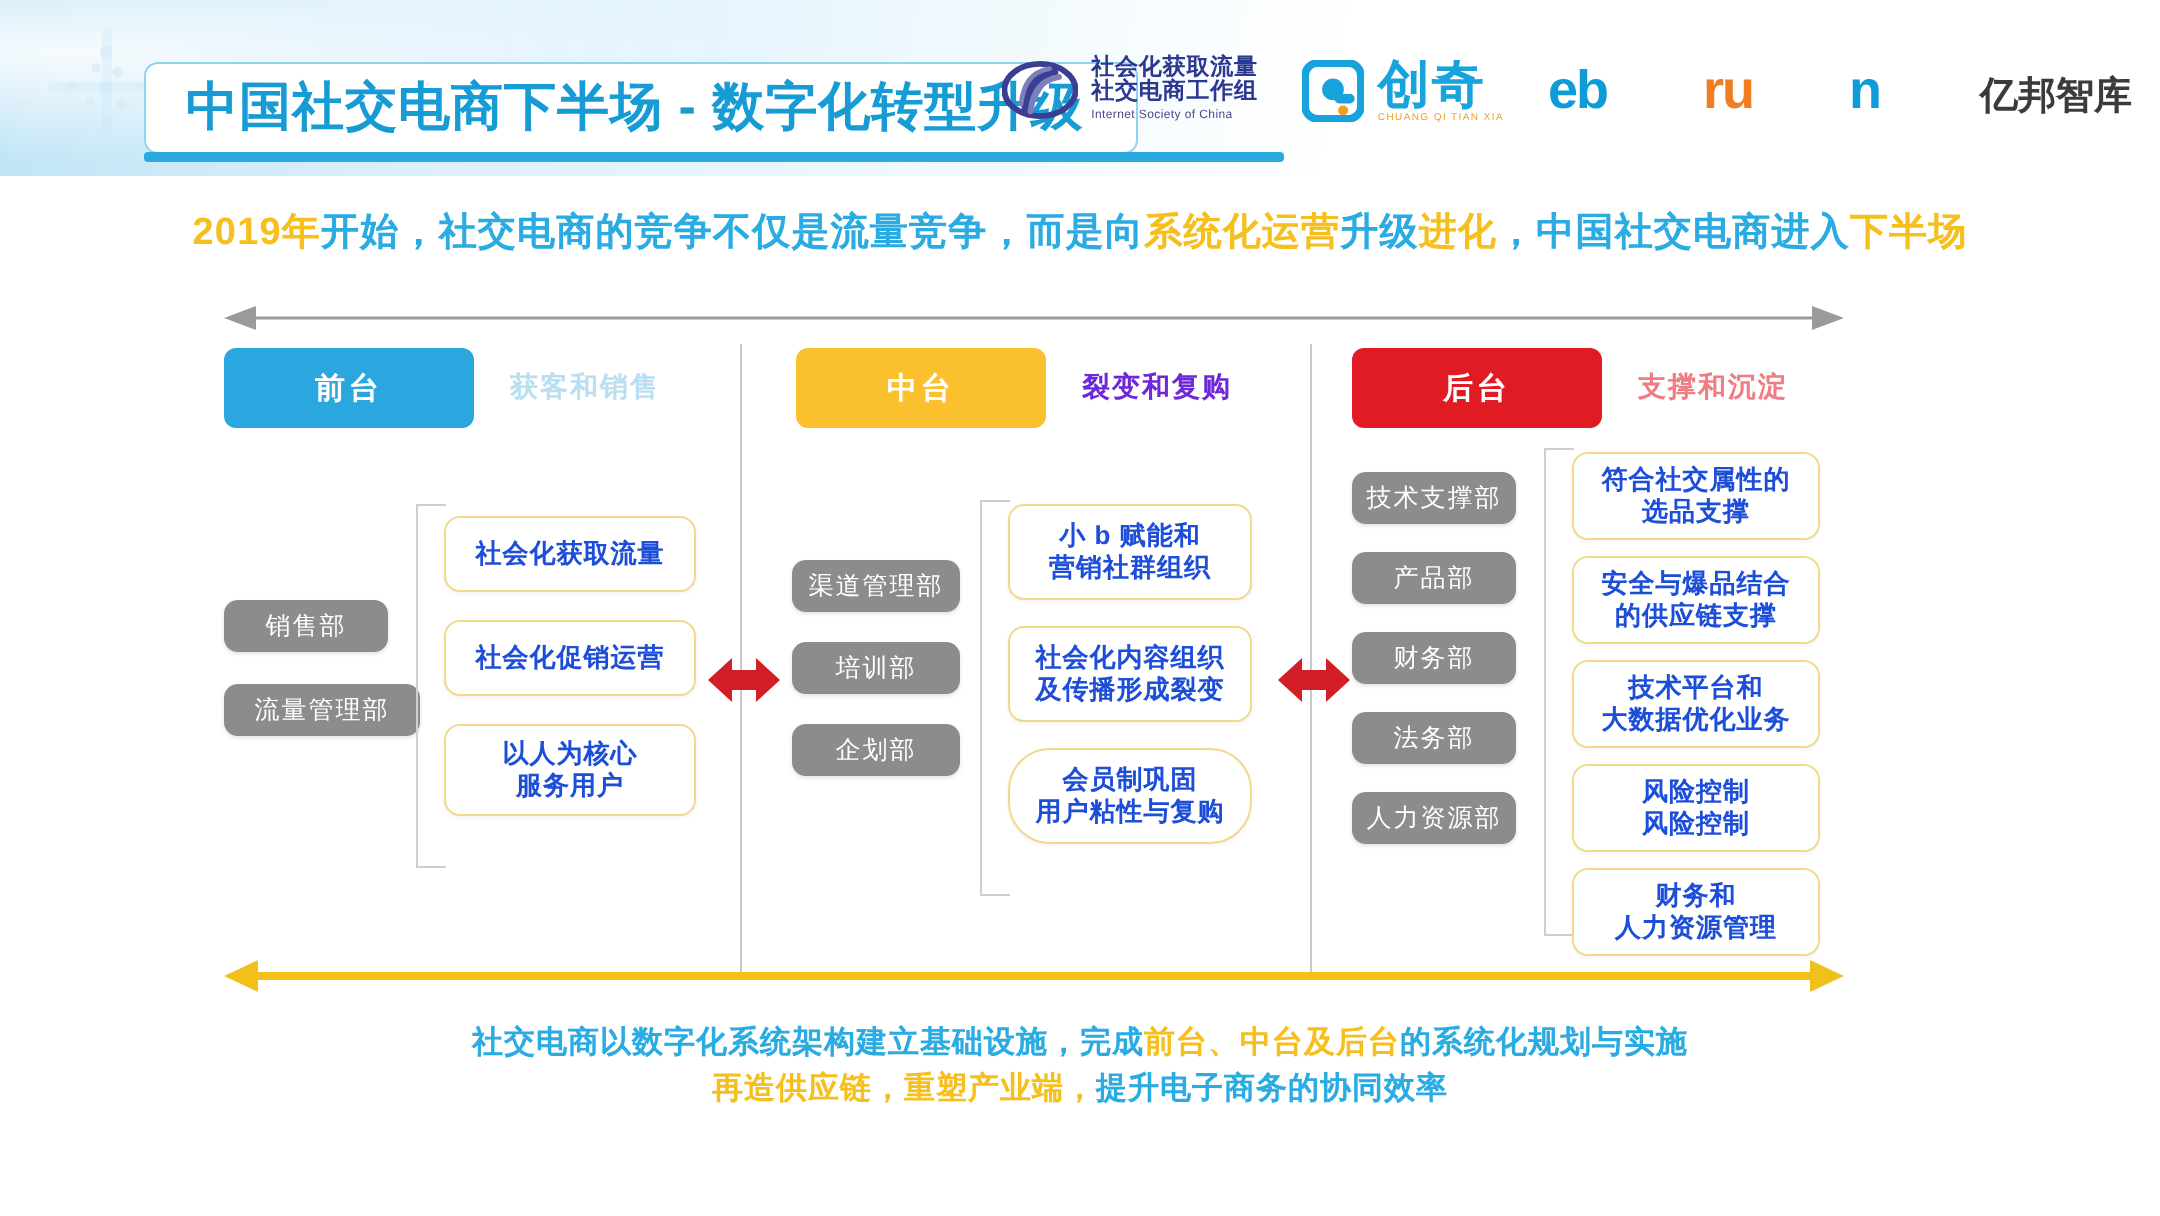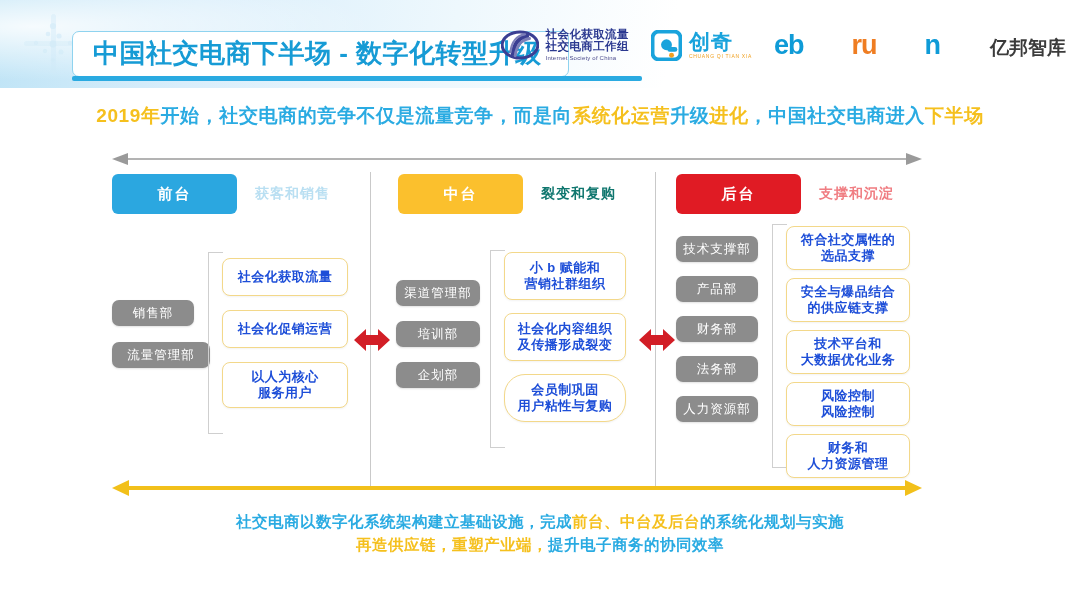--- a/index.html
+++ b/index.html
@@ -41,21 +41,21 @@
 
   
   .logos{position:absolute;right:14px;top:22px;height:46px;display:flex;align-items:center;gap:22px;}
   .logo{display:flex;align-items:center;gap:7px;}
   .isc-mark{width:38px;height:38px;flex:none;}
   .isc-text{display:flex;flex-direction:column;line-height:1.02;}
   .isc-cn1,.isc-cn2{font-size:11.5px;font-weight:bold;color:#2b3990;letter-spacing:.4px;}
   .isc-en{font-size:6px;color:#4a4a8c;letter-spacing:.2px;margin-top:2px;}
   .cq-mark{width:31px;height:31px;flex:none;}
   .cq-text{display:flex;flex-direction:column;line-height:1;}
-  .cq-cn{font-size:21px;font-weight:bold;color:#19a3dc;letter-spacing:1px;}
+  .cq-cn{font-size:26px;font-weight:bold;color:#19a3dc;letter-spacing:1px;}
   .cq-en{font-size:5px;color:#f0a020;letter-spacing:.7px;margin-top:2px;}
   .ebrun{display:flex;align-items:baseline;gap:48px;}
   .eb-a{font-size:27px;font-weight:bold;color:#0f9bd7;letter-spacing:-1px;}
   .eb-b{font-size:27px;font-weight:bold;color:#ef7d22;letter-spacing:-1px;}
   .eb-c{font-size:27px;font-weight:bold;color:#0f9bd7;letter-spacing:-1px;}
   .eb-cn{font-size:19px;font-weight:bold;color:#3b3b3b;margin-left:2px;letter-spacing:0px;}
 
   
   .subtitle{
     position:absolute;left:0;top:103px;width:1080px;text-align:center;
@@ -79,21 +79,21 @@
     align-items:center;justify-content:center;color:#fff;
     font-size:15px;font-weight:bold;letter-spacing:2px;flex:none;
   }
   .tag.blue{background:#2ba7e0;}
   .tag.gold{background:#fbc02d;}
   .tag.red{background:#e01b24;}
   .head-note{
     font-size:14px;font-weight:bold;letter-spacing:1px;margin-left:18px;
   }
   .note-blue{color:#b9dff2;}
-  .note-gold{color:#0f766e;}
+  .note-gold{color:#6d28d9;}
   .note-red{color:#f07d82;}
 
   
   .depts{position:absolute;display:flex;flex-direction:column;}
   .chip{
     background:#8c8c8c;color:#ffffff;border-radius:7px;
     font-size:12.5px;letter-spacing:1px;text-align:center;
     display:flex;align-items:center;justify-content:center;
     box-shadow:0 1px 2px rgba(0,0,0,.12);
   }

